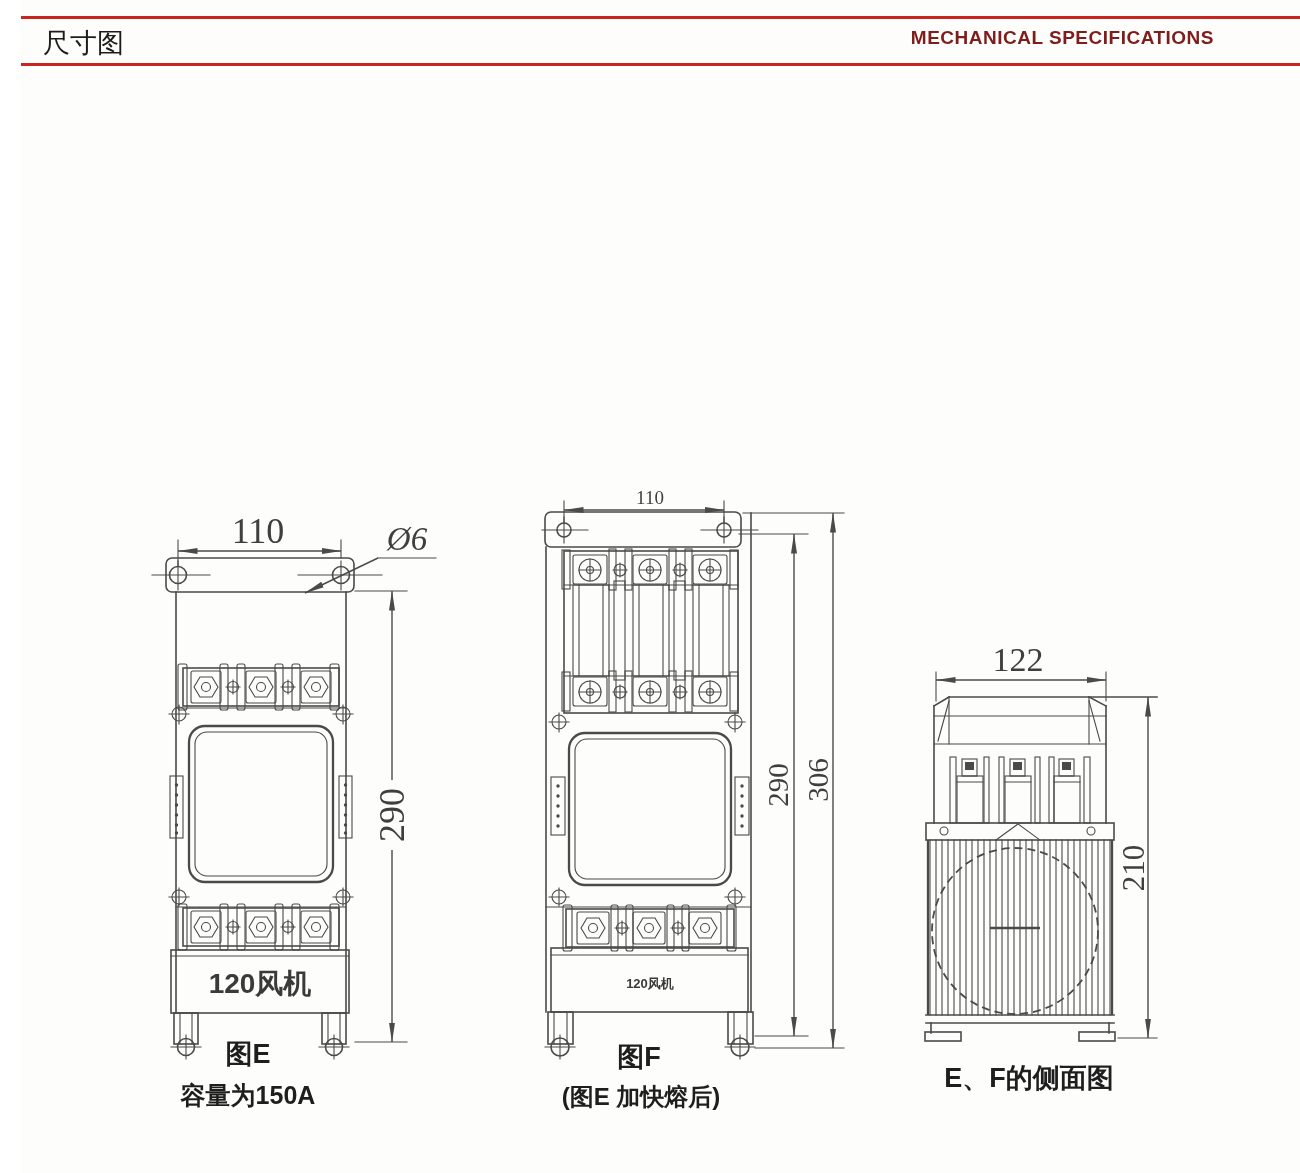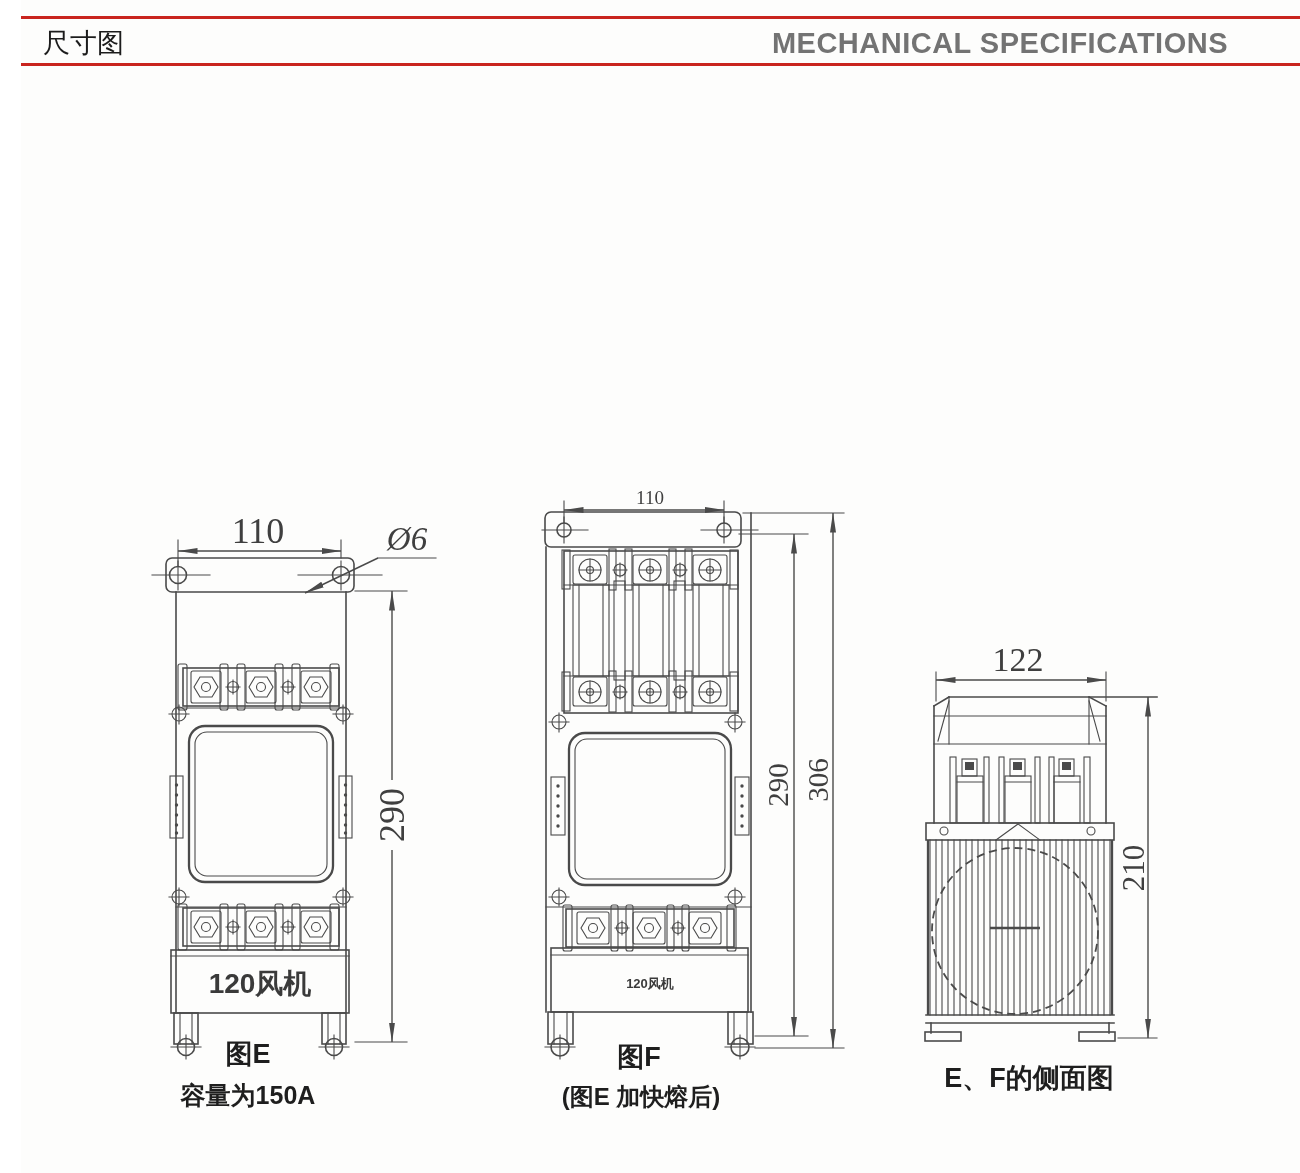--- a/index.html
+++ b/index.html
@@ -3,21 +3,21 @@
 <meta charset="utf-8">
 <style>
   html,body{margin:0;padding:0;background:#ffffff;}
   .page{position:relative;width:1300px;height:1173px;background:#fdfdfc;overflow:hidden;
         font-family:"Liberation Sans",sans-serif;margin-left:21px;}
   .rule{position:absolute;left:0;width:1300px;height:3px;background:#c9241e;}
   .rule-top{top:16px;}
   .rule-bottom{top:63px;}
   .hdr-zh{position:absolute;left:22px;top:25px;font-family:"Liberation Serif","DejaVu Serif",serif;
           font-size:27px;color:#1c1c1c;}
-  .hdr-en{position:absolute;right:93px;top:27px;font-size:29px;font-weight:700;color:#737373;
+  .hdr-en{position:absolute;right:107px;top:27px;font-size:19px;font-weight:700;color:#7f1d1d;
           letter-spacing:0.5px;}
   svg.draw{position:absolute;left:0;top:0;}
   svg .ln{stroke:#4a4a4a;stroke-width:1.6;fill:none;stroke-linecap:square;}
   svg .ln2{stroke:#4a4a4a;stroke-width:2.3;fill:none;}
   svg .fine{stroke:#4a4a4a;stroke-width:1.1;fill:none;stroke-linecap:square;}
   svg .dim{stroke:#4a4a4a;stroke-width:1.4;fill:none;}
   svg .dash{stroke:#4a4a4a;stroke-width:1.8;fill:none;stroke-dasharray:8 5;}
   svg .fill{fill:#4a4a4a;stroke:none;}
   svg .bg{fill:#fdfdfc;stroke:none;}
   svg text{stroke:none;}

